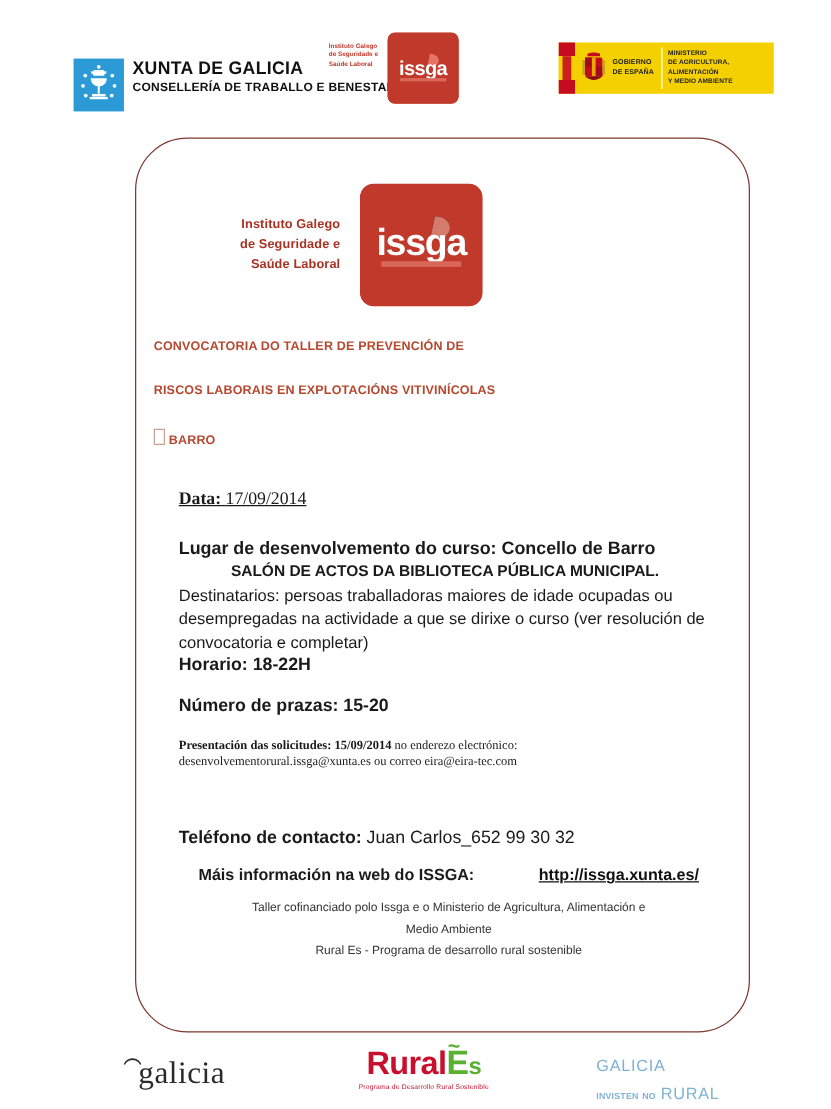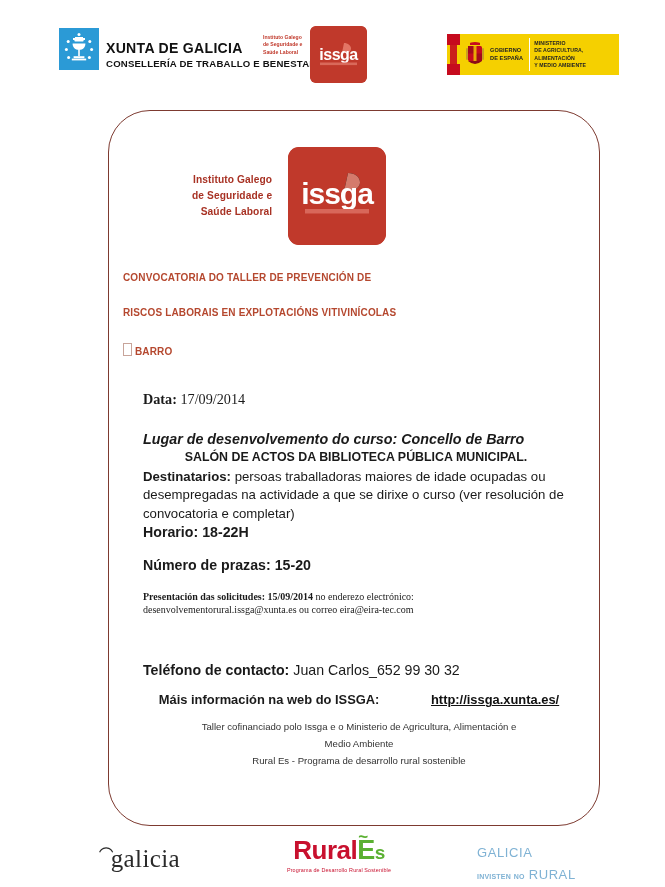--- a/index.html
+++ b/index.html
@@ -22,23 +22,23 @@
     top: 26px;
     left: 0;
     width: 665px;
     height: 72px;
   }
 
   
   .xunta-logo {
     position: absolute;
     left: 59px;
-    top: 2px;
+    top: 21px;
     display: flex;
-    align-items: flex-end;
+    align-items: flex-start;
     gap: 7px;
   }
   .xunta-emblem {
     width: 38px;
     height: 40px;
     background: #2b9ad6;
     position: relative;
     flex: none;
     border: 1px solid #2b9ad6;
   }
@@ -216,47 +216,46 @@
     margin-right: 3px;
   }
 
   
   .body-area {
     position: absolute;
     left: 34px;
     top: 280px;
     width: 440px;
   }
-  .serif { font-family: "Liberation Serif", serif; }
+  .serif { font-family: "Liberation Serif", serif; text-decoration: underline; }
   .row-data {
     font-size: 14.2px;
     margin-bottom: 23px;
   }
   .row-data b { font-weight: bold; }
 
   .lugar {
     font-size: 14.3px;
     font-weight: bold;
     line-height: 1.22;
-    font-style: italic;
   }
   .salon {
     font-size: 12.4px;
     font-weight: bold;
     text-align: center;
     line-height: 1.3;
     margin-top: 1px;
     padding-right: 14px;
   }
   .destinatarios {
     font-size: 13.2px;
     line-height: 1.42;
     margin-top: 2px;
   }
-  .destinatarios b { font-weight: bold; }
+  .destinatarios b { font-weight: normal; }
 
   .horario {
     font-size: 14.2px;
     font-weight: bold;
   }
   .prazas {
     font-size: 14.2px;
     font-weight: bold;
     margin-top: 17px;
   }

